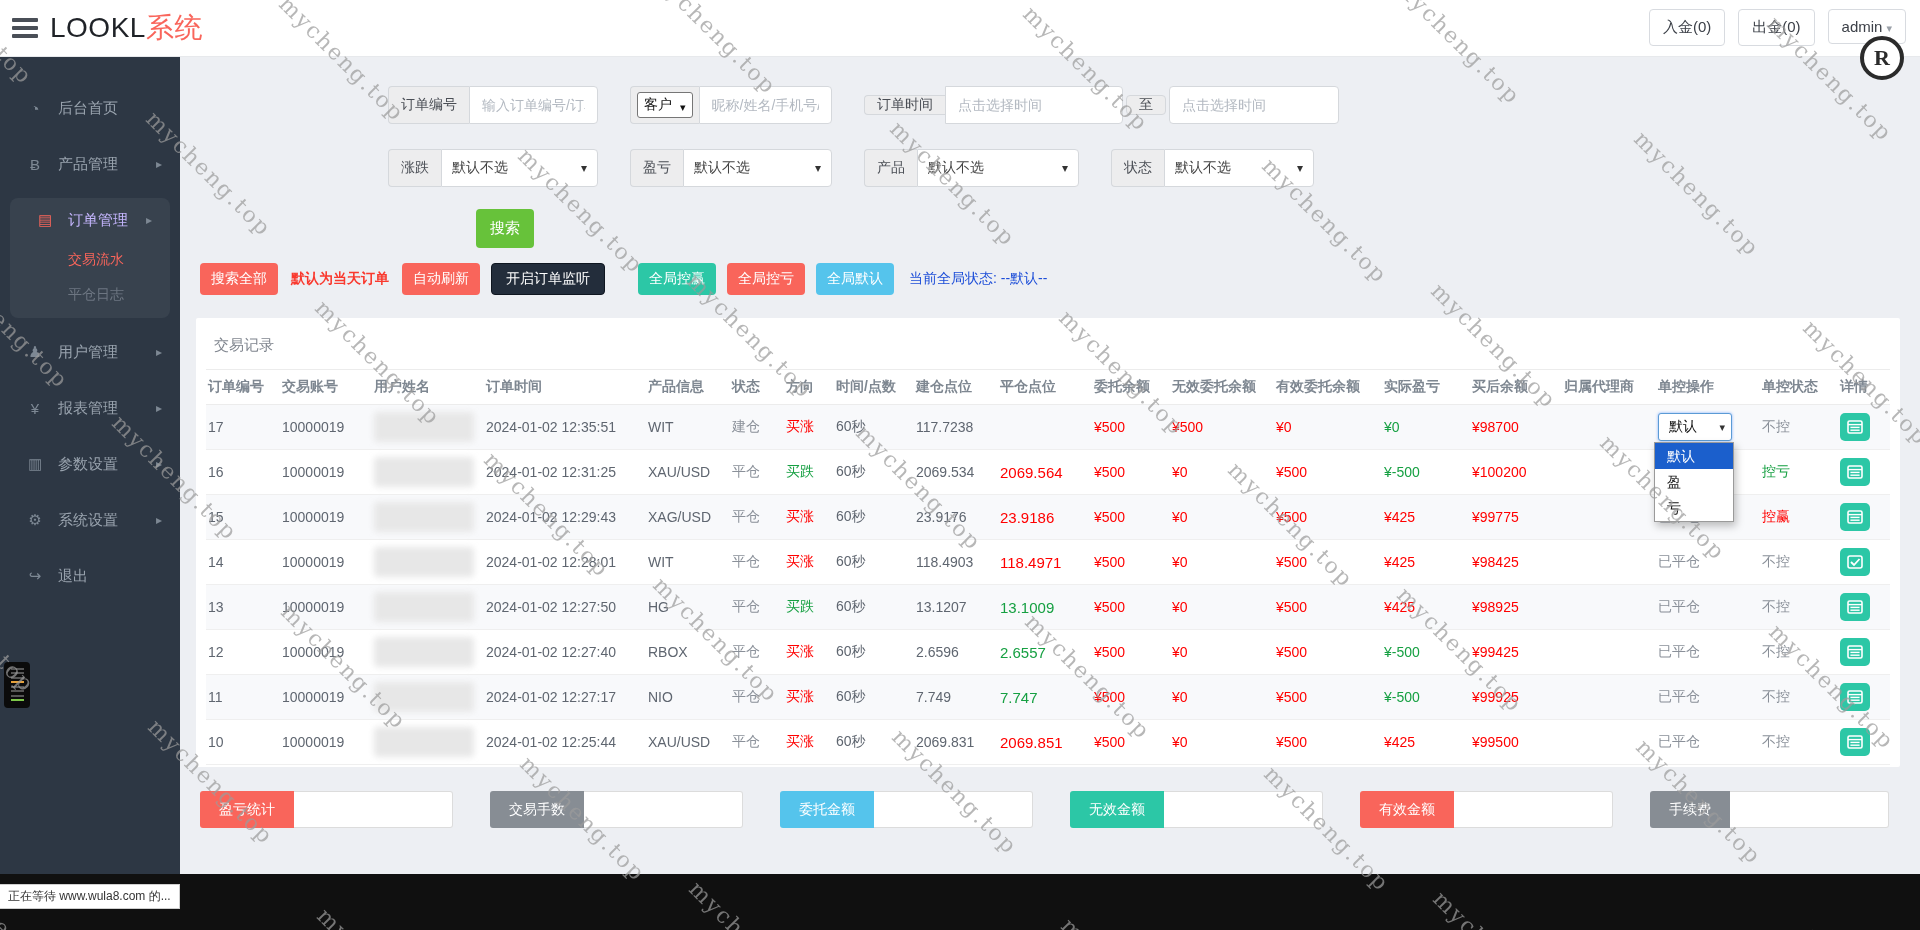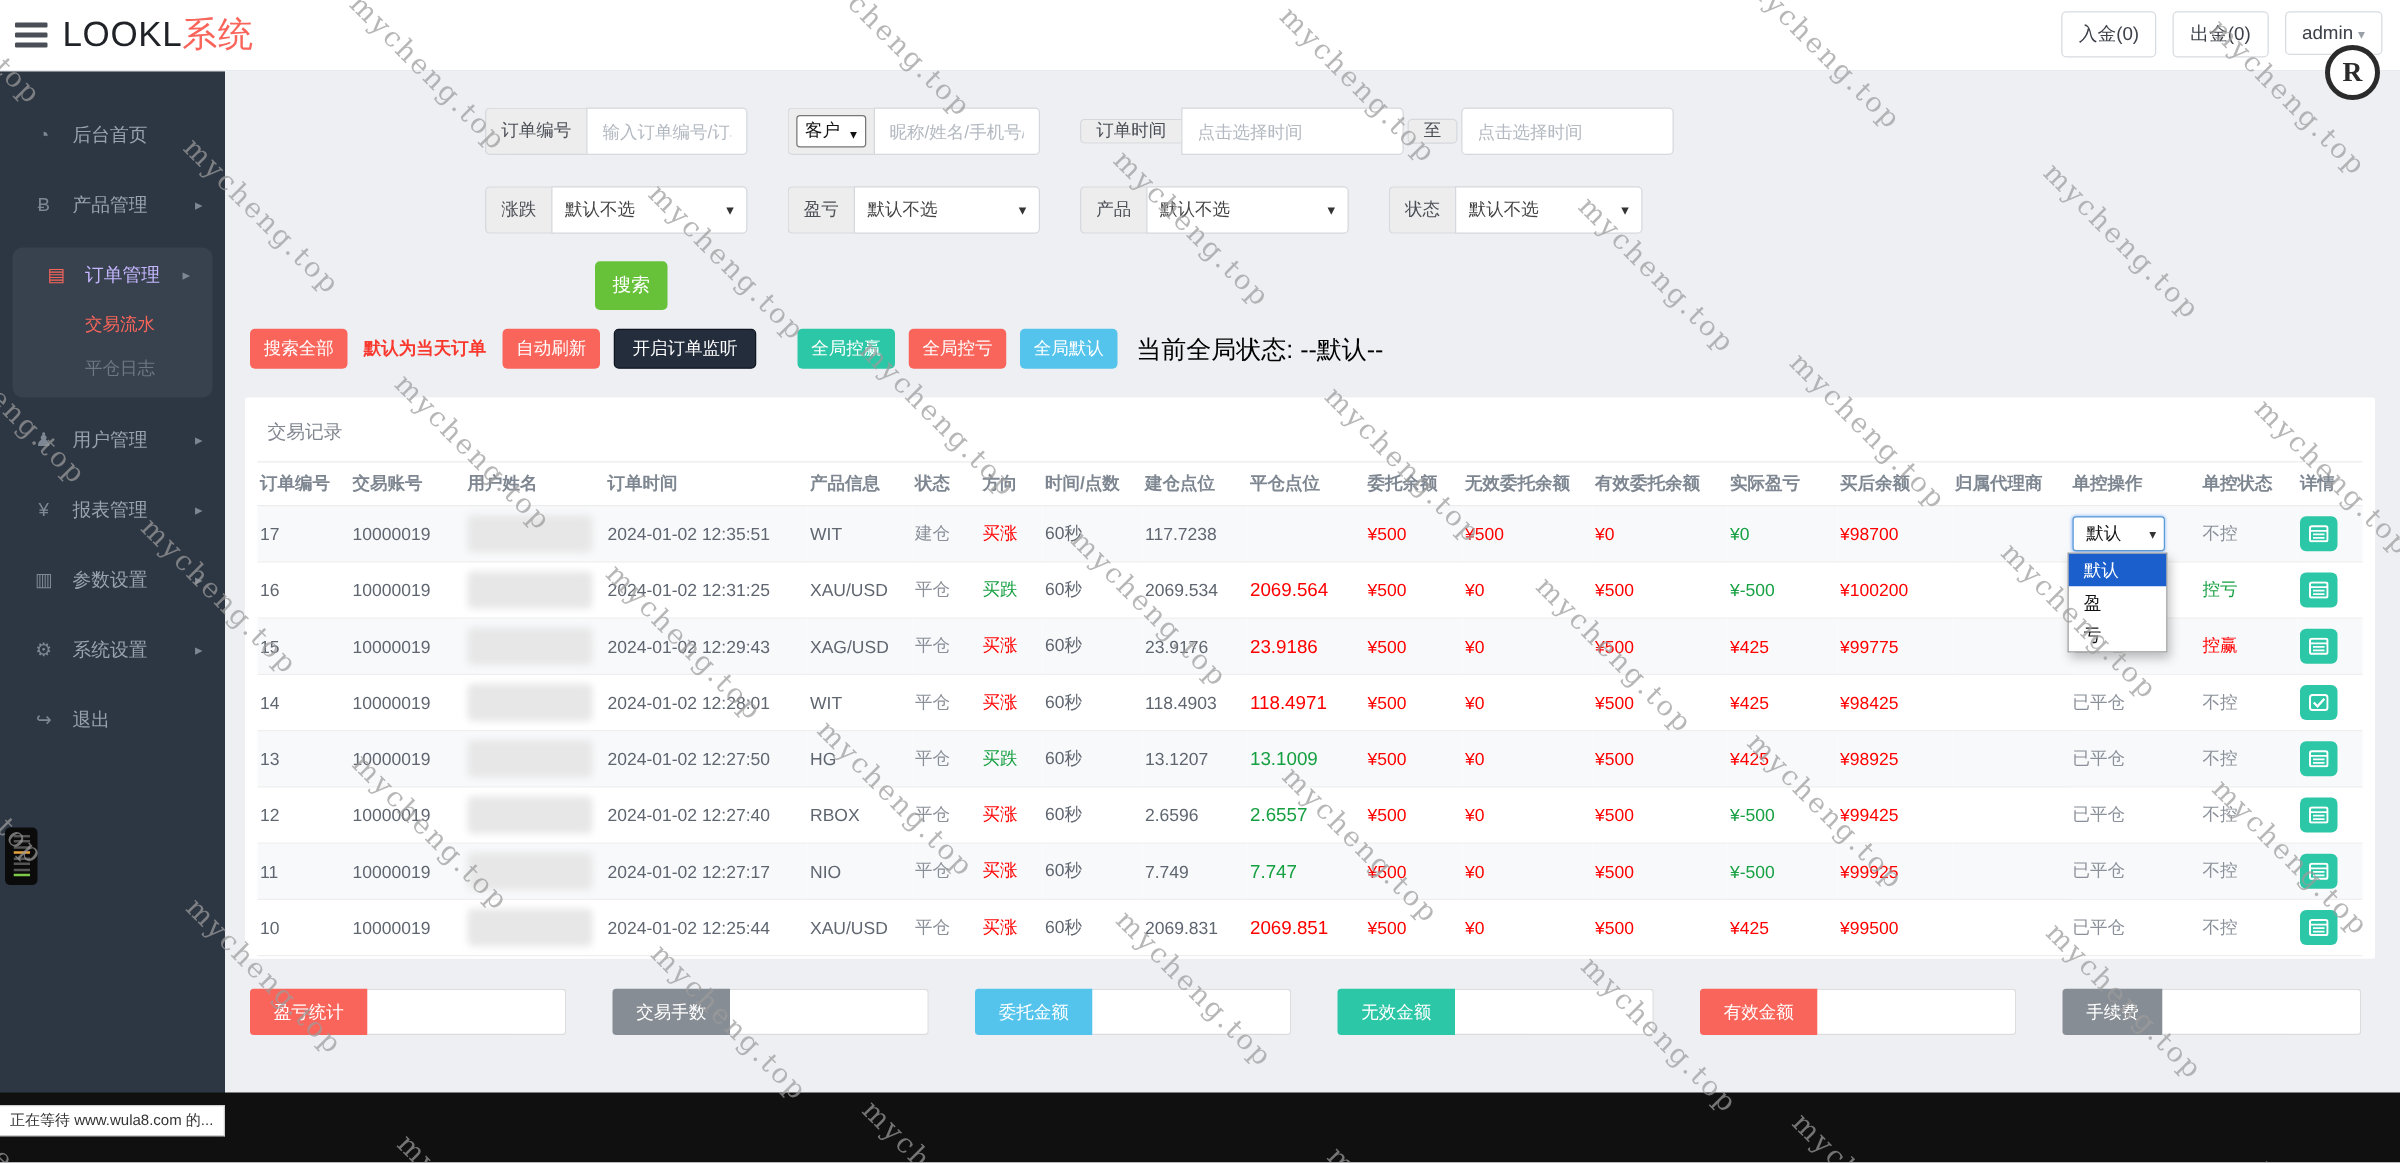--- a/index.html
+++ b/index.html
@@ -64,21 +64,21 @@
   
   .actions{display:flex;align-items:center;gap:11px;margin:15px 0 0 20px}
   .abtn{border:none;border-radius:4px;padding:7px 11px;font-size:14px;cursor:pointer;
         font-family:"Liberation Sans",sans-serif;white-space:nowrap}
   .abtn.salmon{background:#f9655b;color:#fff}
   .abtn.teal{background:#2cc7a6;color:#fff}
   .abtn.blue{background:#55c4ec;color:#fff}
   .abtn.dark{background:#232d3b;color:#fff;border:1px solid #0f1620;padding:6px 14px}
   .abtn.text-red{background:transparent;color:#f9392e;font-weight:bold;padding:7px 2px}
   .abtn.gap{margin-left:22px}
-  .global-status{color:#000000;font-size:20px;margin-left:4px}
+  .global-status{color:#1d4ed8;font-size:14px;margin-left:4px}
   
   .panel{margin:23px 20px 0 16px;background:#fff;border-radius:2px;padding:10px 10px 2px}
   .panel-title{color:#80868f;font-size:15px;padding:8px 8px 14px}
   table{width:100%;border-collapse:collapse;table-layout:fixed}
   th{font-size:14px;color:#7e8791;font-weight:bold;text-align:left;height:34px;
      border-top:1px solid #ececec;border-bottom:1px solid #ececec;padding:0 2px;
      overflow:hidden;white-space:nowrap}
   td{font-size:14px;color:#5f6670;height:44px;border-bottom:1px solid #efefef;padding:0 2px;
      overflow:visible;white-space:nowrap}
   tr.striped td{background:#f8f9fb}

